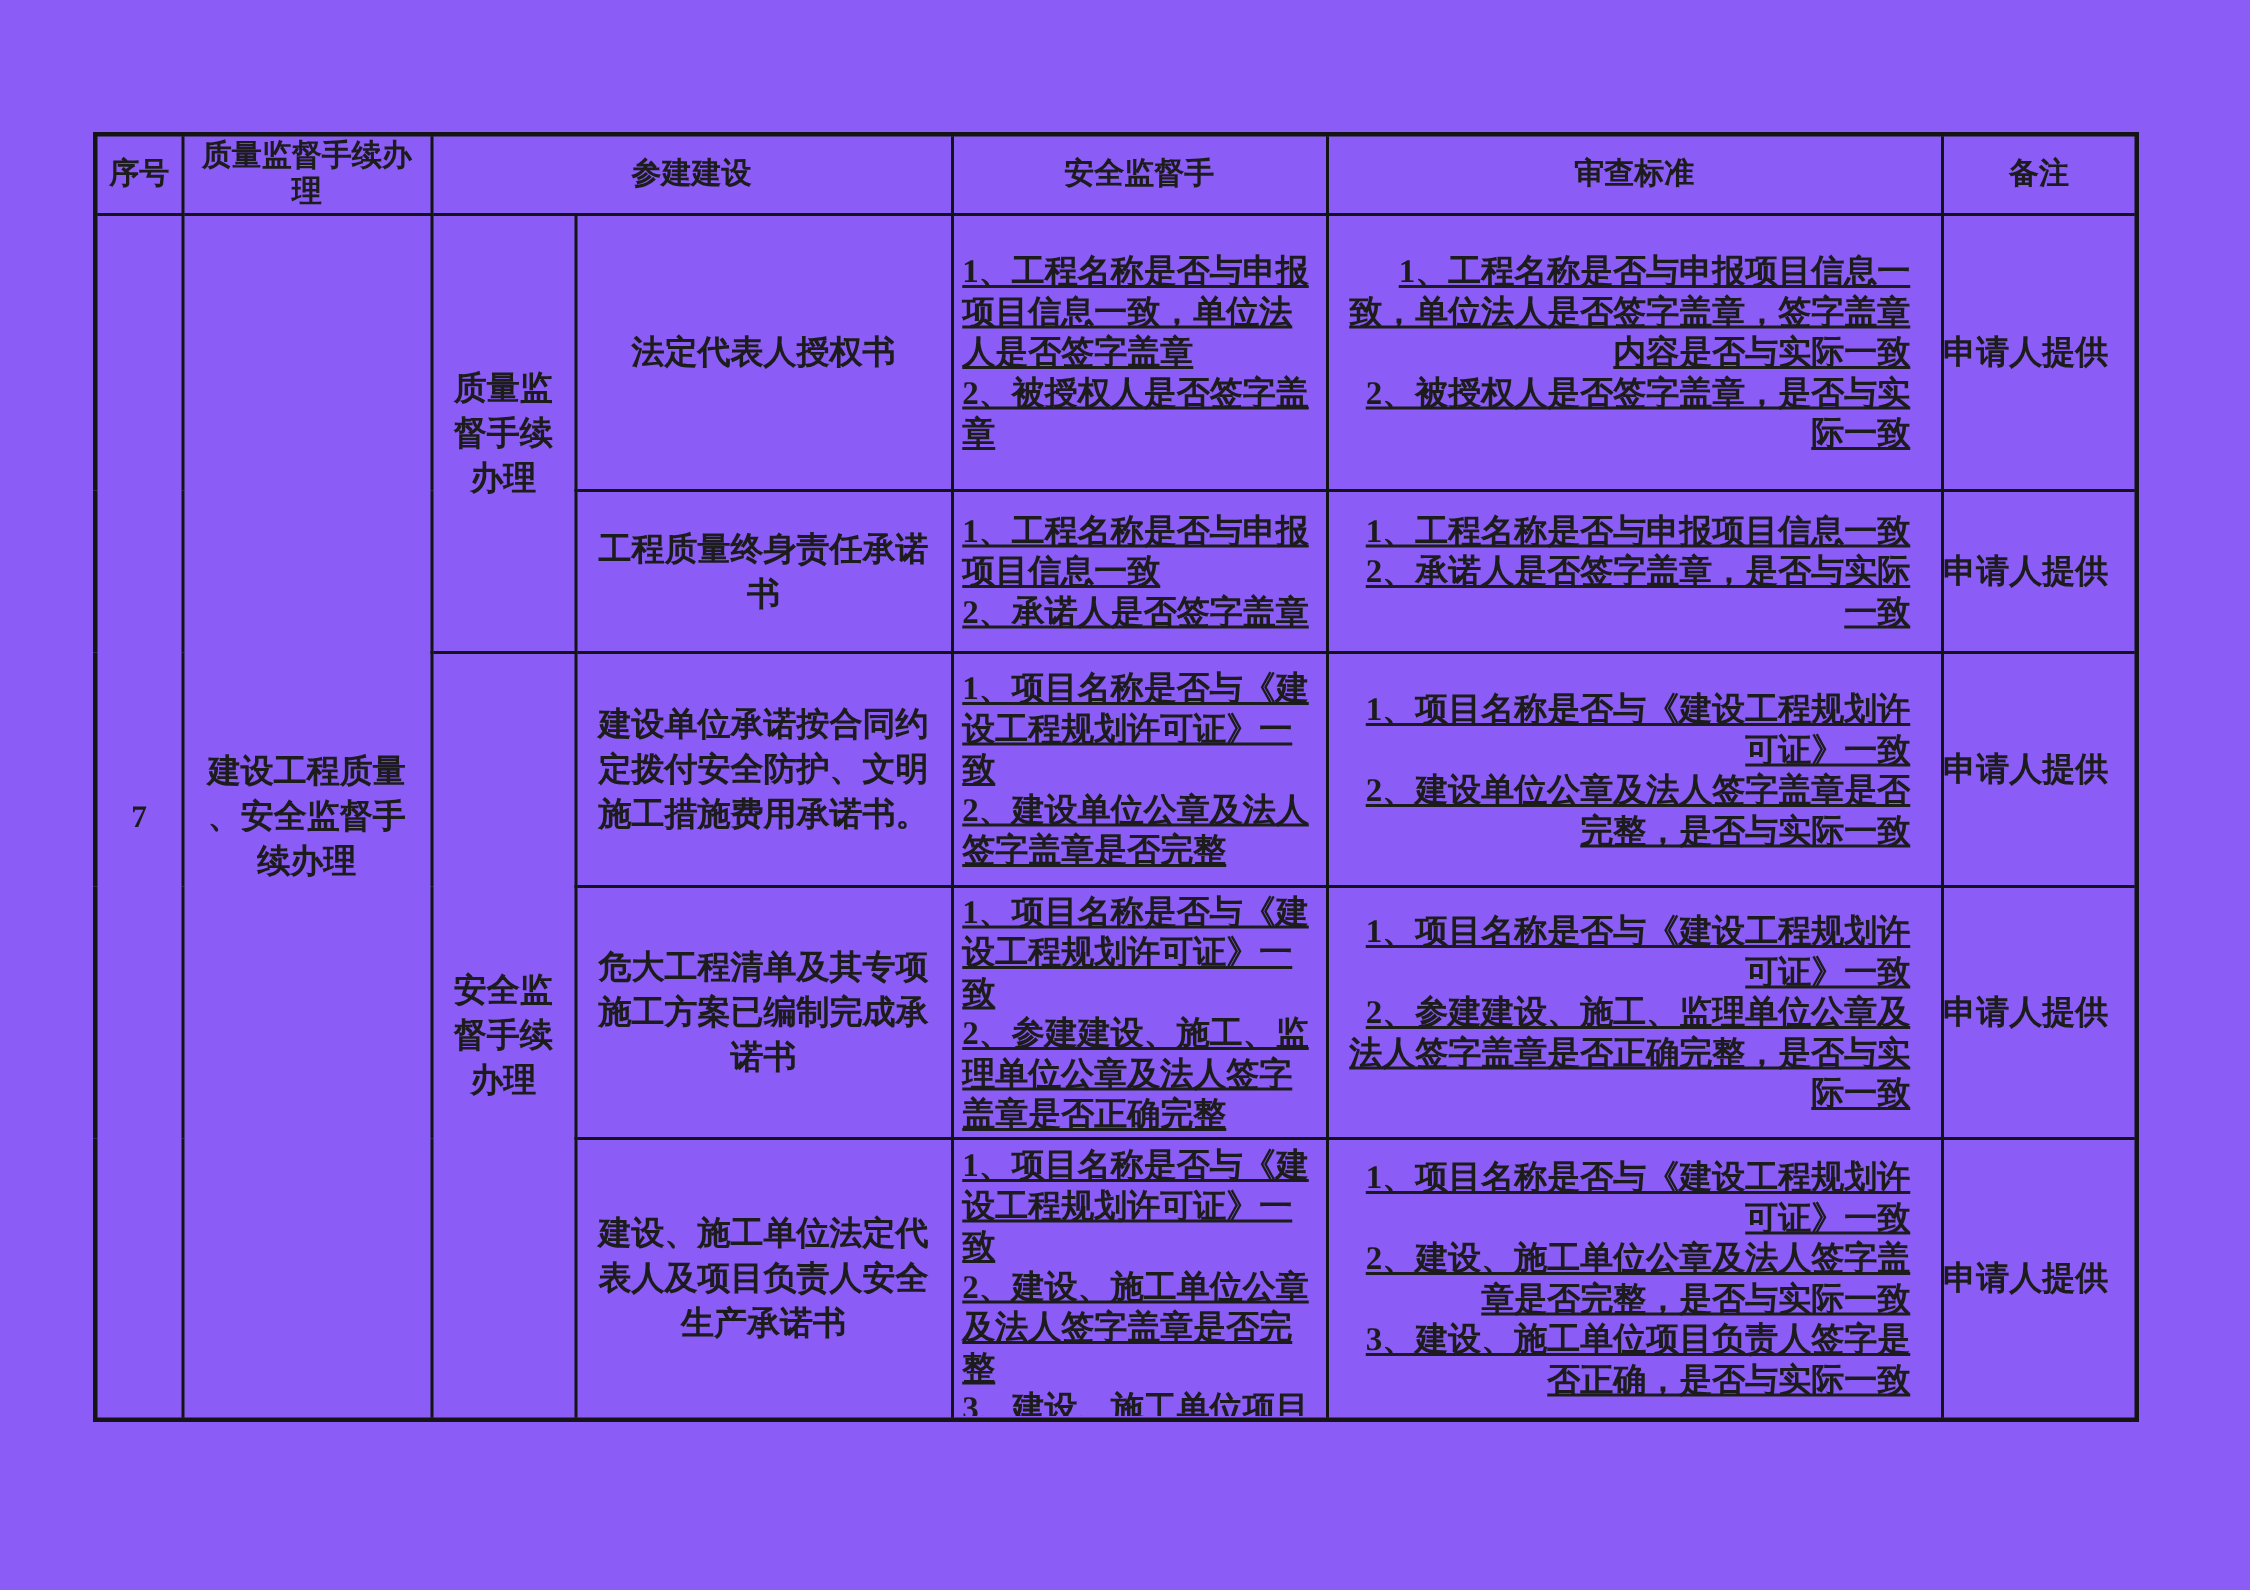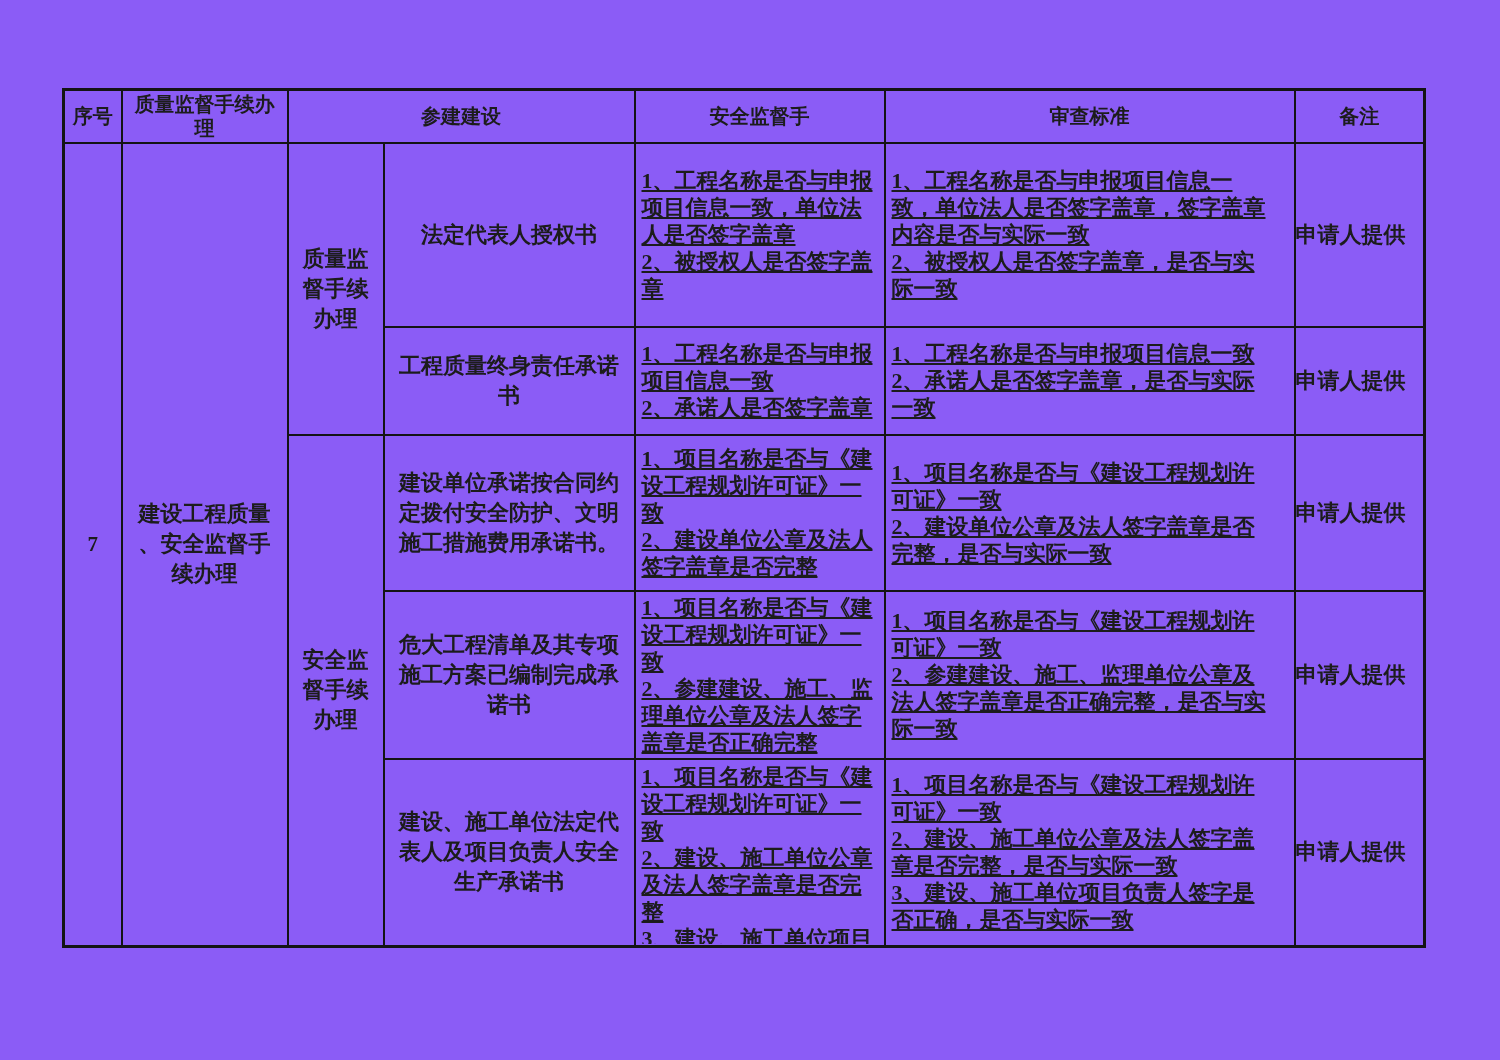--- a/index.html
+++ b/index.html
@@ -47,21 +47,21 @@
   .group-cell .inner { width: 72px; margin: 11px auto; padding: 0; }
   .seq-cell { font-size: 21px; text-align: center; }
   .std-cell {
     font-size: 22px;
     line-height: 27px;
     text-align: left;
     vertical-align: middle;
     text-decoration: underline;
   }
   .std-cell .inner { padding: 2px 4px 2px 6px; white-space: pre-line; }
-  .rev-cell .inner { padding: 2px 20px 2px 6px; white-space: pre-line; }
+  .rev-cell .inner { padding: 2px 20px 2px 6px; white-space: pre-line; text-align: right; }
   .clip-cell { vertical-align: top; }
   .clip-cell .inner {
     height: 184px;
     overflow: hidden;
     padding-top: 3px;
   }
   .remark-cell {
     font-size: 22px;
     line-height: 28px;
   }

